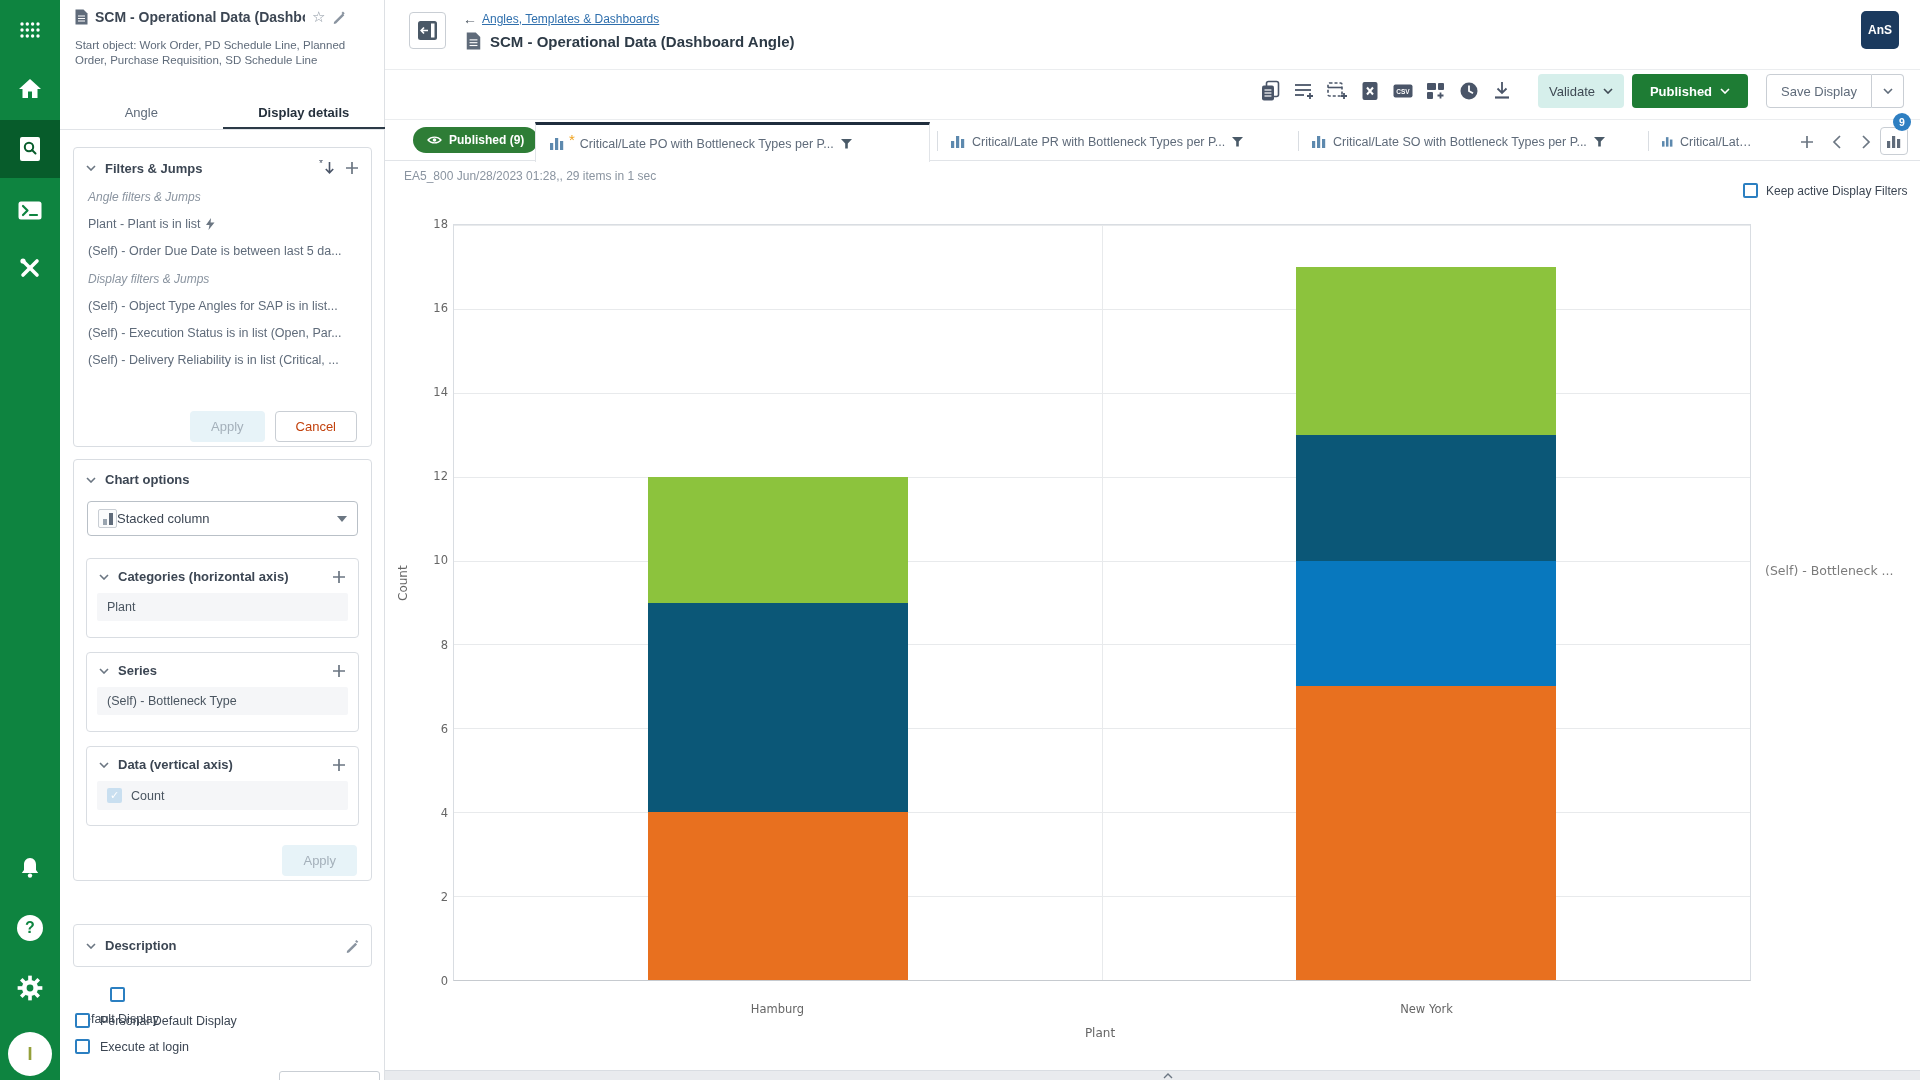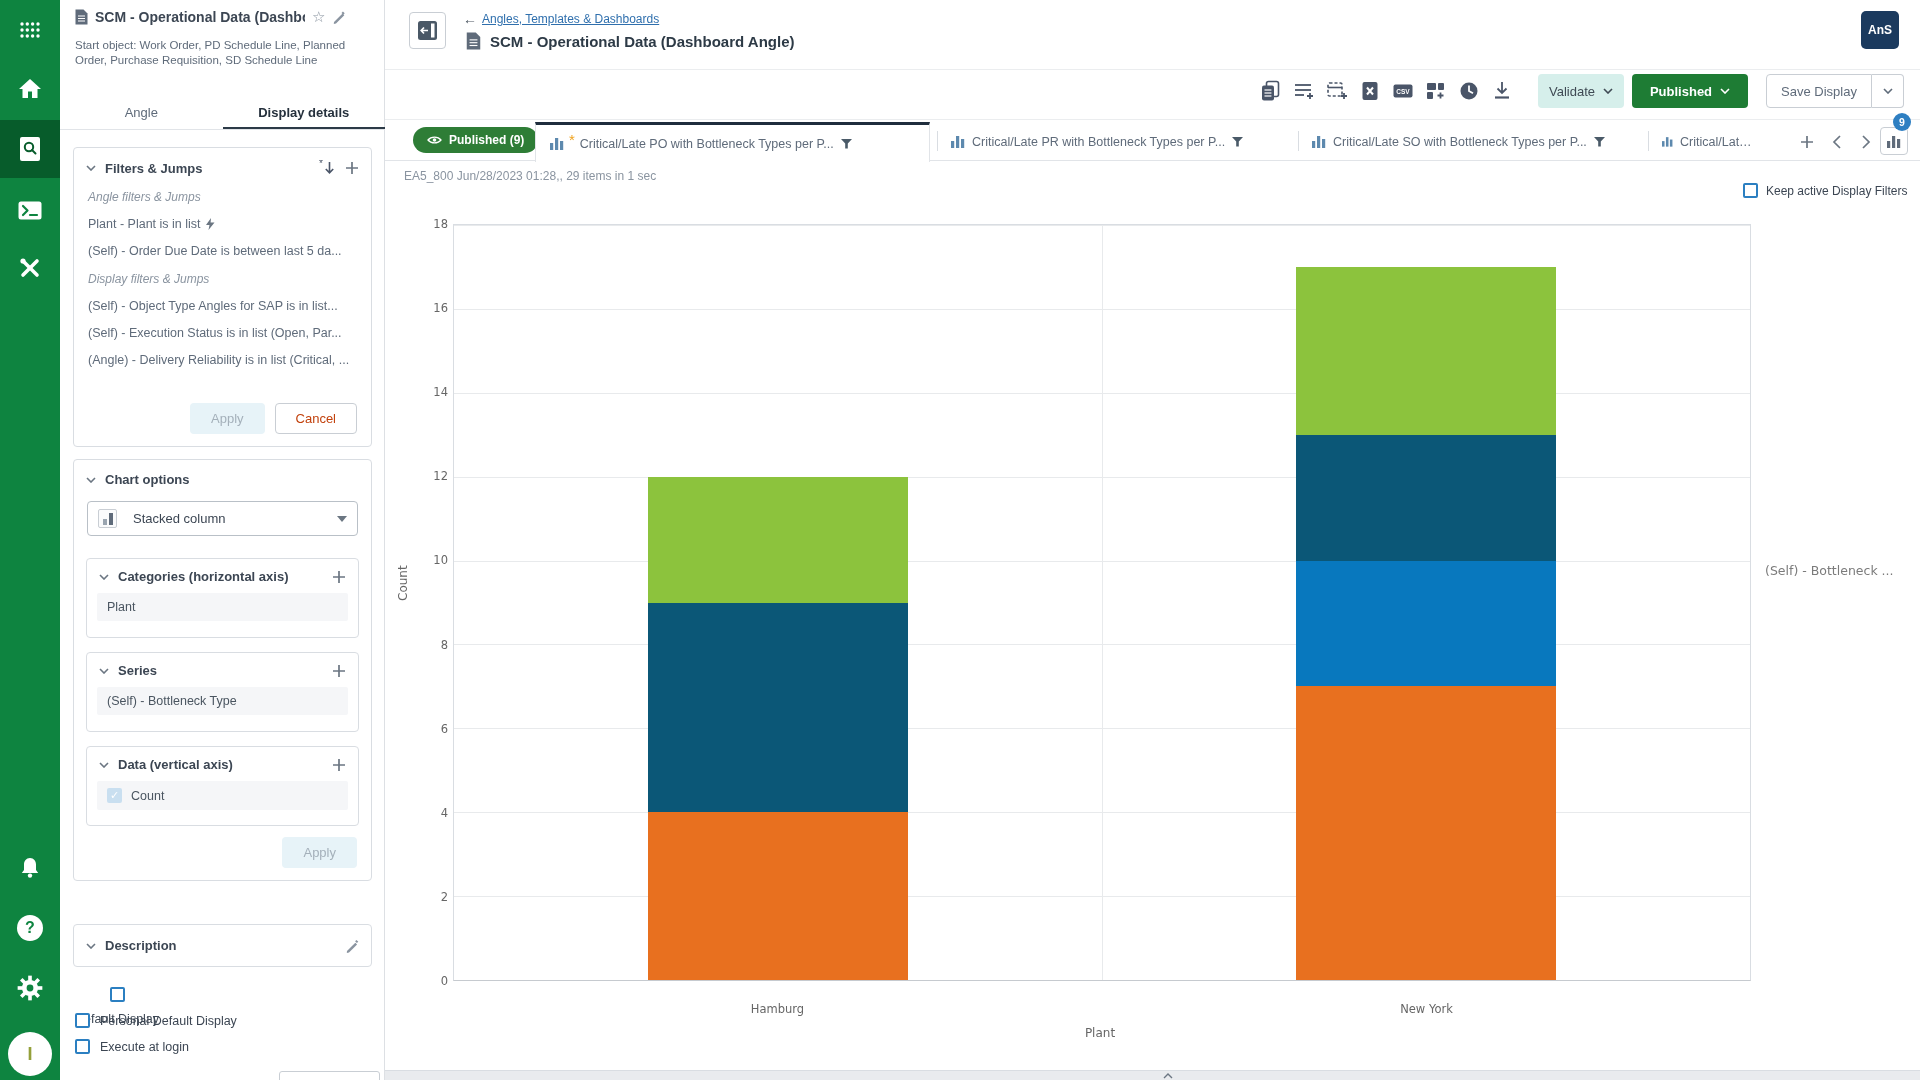--- a/index.html
+++ b/index.html
@@ -22,27 +22,27 @@
   .panel-tabs { position:absolute; left:0; top:98px; width:325px; height:32px; display:flex; border-bottom:1px solid #e1e4e8; }
   .panel-tab { flex:1; text-align:center; font-size:13px; line-height:30px; color:#5f6b7a; cursor:pointer; }
   .panel-tab.active { color:#26313d; font-weight:bold; border-bottom:2px solid #2c3a47; }
 
   .card { position:absolute; left:13px; width:299px; background:#fff; border:1px solid #d9dde2; border-radius:4px; }
   .card-head { display:flex; align-items:center; gap:9px; padding:12px 12px 0 12px; }
   .card-head .hd { font-size:13px; font-weight:bold; color:#3c4653; flex:1; }
   .grp-label { font-size:12px; font-style:italic; color:#8a94a0; margin:14px 14px 0 14px; }
   .filter-item { font-size:12.5px; color:#5f6b7a; margin:13px 14px 0 14px; display:flex; align-items:center; gap:5px;
                  white-space:nowrap; overflow:hidden; }
-  .btn-row { position:absolute; right:14px; bottom:12px; display:flex; gap:10px; }
+  .btn-row { position:absolute; right:14px; bottom:4px; display:flex; gap:10px; }
   .btn { font-size:13px; border-radius:4px; padding:7px 20px; cursor:pointer; border:1px solid transparent; }
   .btn.apply-disabled { background:#e7f3f8; color:#a4b0ba; }
   .btn.cancel { background:#fff; color:#c2410c; border-color:#c9ced4; }
 
   .select-box { position:absolute; left:13px; top:41px; width:271px; height:35px; border:1px solid #b9c0c7; border-radius:4px;
-                display:flex; align-items:center; gap:16px; padding:0 10px; cursor:pointer; }
+                display:flex; align-items:center; gap:0; padding:0 10px; cursor:pointer; }
   .select-box .lbl { flex:1; font-size:13px; color:#3c4653; }
   .mini-chart { width:19px; height:19px; border:1px solid #c9ced4; border-radius:2px; background:#fafbfc; display:flex; align-items:flex-end; justify-content:center; gap:2px; padding:2px; }
   .mini-chart i { display:block; width:4px; }
 
   .sub-card { position:absolute; left:12px; width:273px; height:80px; border:1px solid #d9dde2; border-radius:4px; background:#fff; }
   .sub-head { display:flex; align-items:center; gap:9px; padding:10px 12px 0 12px; }
   .sub-head .hd { font-size:13px; font-weight:bold; color:#3c4653; flex:1; }
   .sub-item { margin:9px 10px 0 10px; background:#f5f6f8; border-radius:2px; font-size:12.5px; color:#4a5560;
               padding:7px 10px; display:flex; align-items:center; gap:9px; }
 
@@ -221,21 +221,21 @@
       </div>
     <div class="grp-label">Display filters &amp; Jumps</div>
     <div id="display-filter-list">
         <div class="filter-item">
           <span>(Self) - Object Type Angles for SAP is in list...</span>
         </div>
         <div class="filter-item">
           <span>(Self) - Execution Status is in list (Open, Par...</span>
         </div>
         <div class="filter-item">
-          <span>(Angle) - Delivery Reliability is in list (Critical, ...</span>
+          <span>(Self) - Delivery Reliability is in list (Critical, ...</span>
         </div>
       </div>
     <div class="btn-row">
       <div class="btn apply-disabled">Apply</div>
       <div class="btn cancel">Cancel</div>
     </div>
   </div>
 
   <div class="card" style="top:459px; height:422px;">
     <div class="card-head">

